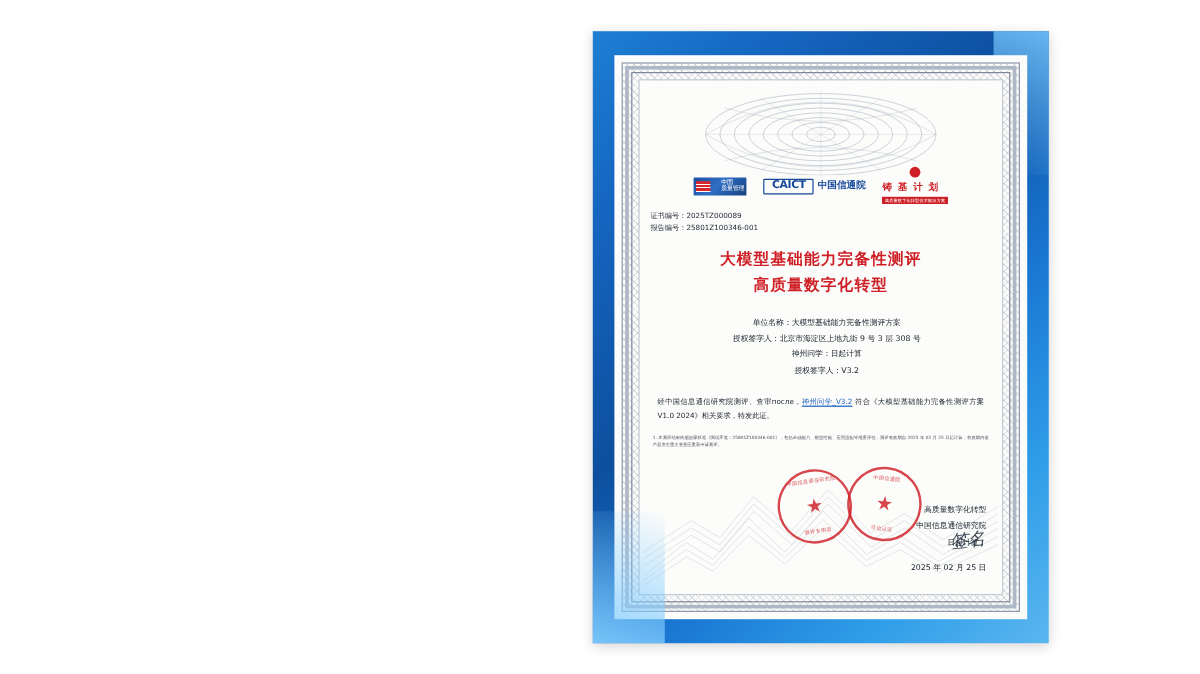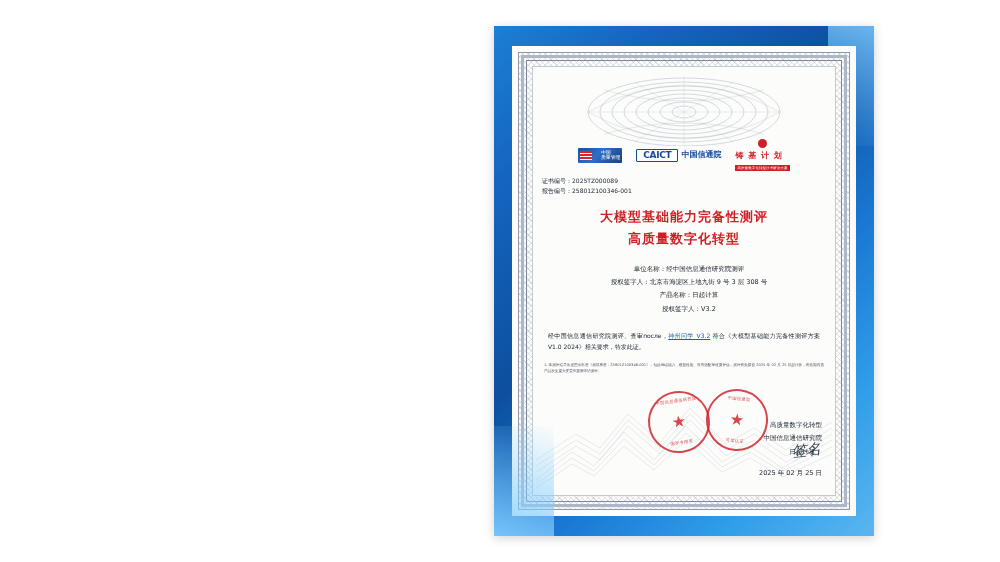--- a/index.html
+++ b/index.html
@@ -375,27 +375,27 @@
           <div>报告编号：25801Z100346-001</div>
         </div>
 
         <div id="titles">
           <div class="title-main">大模型基础能力完备性测评</div>
           <div class="title-main">高质量数字化转型</div>
         </div>
 
         <div class="fields">
           <div>
-            <span class="k">单位名称：</span><span class="v">经中国信息通信研究院测评</span>
+            <span class="k">单位名称：</span><span class="v">大模型基础能力完备性测评方案</span>
           </div>
           <div>
             <span class="k">授权签字人：</span><span class="v">北京市海淀区上地九街 9 号 3 层 308 号</span>
           </div>
           <div>
-            <span class="k">产品名称：</span><span class="v">日起计算</span>
+            <span class="k">神州问学：</span><span class="v">日起计算</span>
           </div>
           <div>
             <span class="k">授权签字人：</span><span class="v">V3.2</span>
           </div>
         </div>
 
         <div class="statement">
           <span>经中国信息通信研究院测评、查审после，</span><span class="lnk">神州问学_V3.2</span><span> 符合《大模型基础能力完备性测评方案 V1.0 2024》相关要求，特发此证。</span>
         </div>
 

